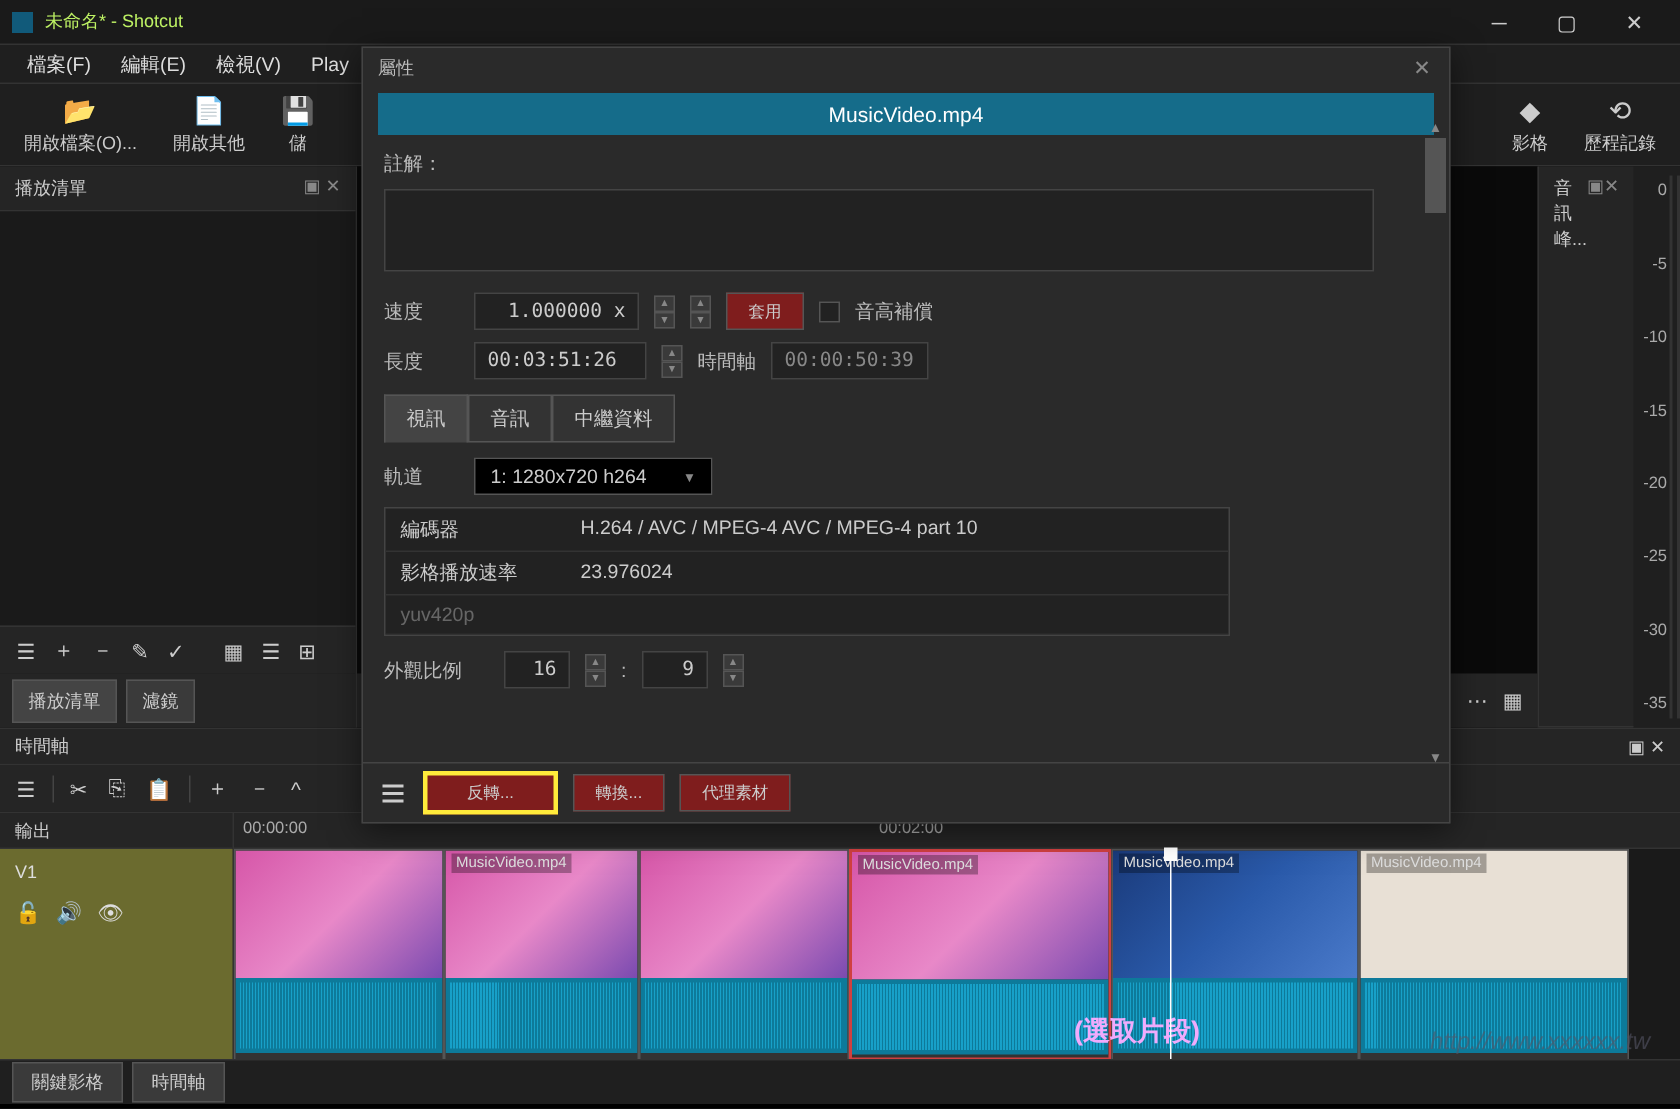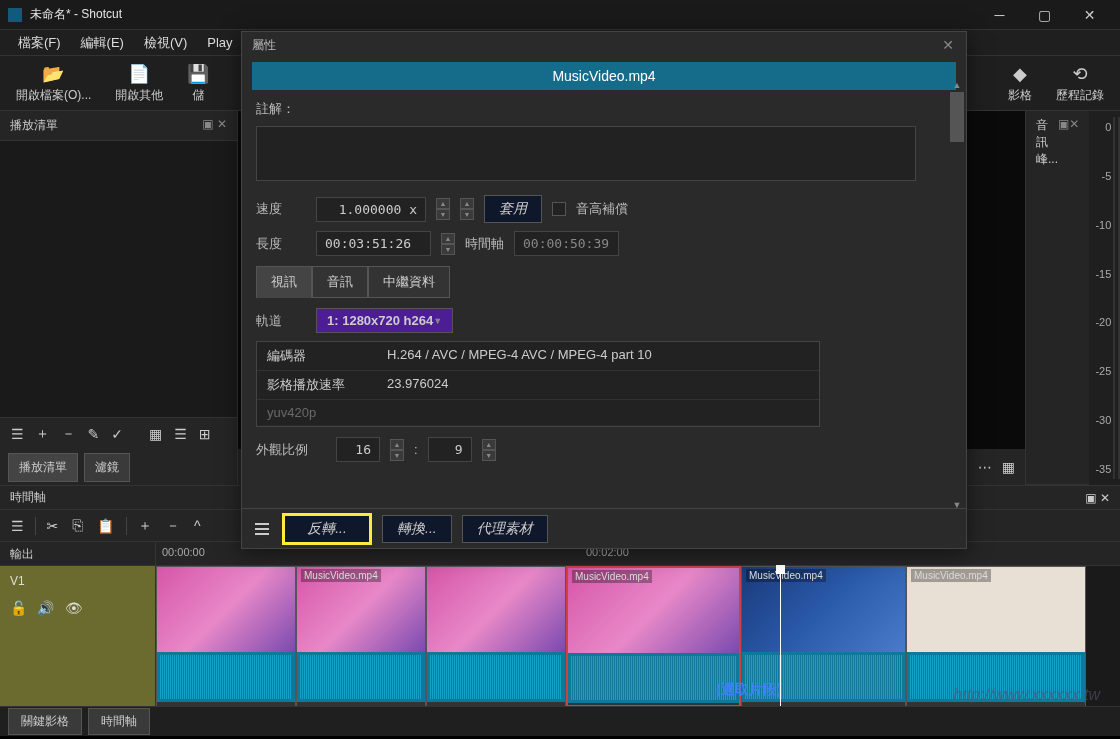--- a/index.html
+++ b/index.html
@@ -1,21 +1,21 @@
 <!DOCTYPE html>
 <html><head>
 <meta charset="utf-8">
 <style>
 * { margin: 0; padding: 0; box-sizing: border-box; font-family: "Microsoft YaHei", "Segoe UI", sans-serif; }
 body { background: #000; width: 1120px; height: 739px; overflow: hidden; color: #ccc; font-size: 13px; position: relative; }
 
 
 .titlebar { height: 30px; background: #1a1a1a; display: flex; align-items: center; padding: 0 8px; border-bottom: 1px solid #333; }
 .titlebar .logo { width: 14px; height: 14px; background: #115a7a; margin-right: 8px; }
-.titlebar .title { font-size: 12px; color: #e5e5e5; flex: 1; }
+.titlebar .title { font-size: 12px; color: #bef264; flex: 1; }
 .titlebar .winbtns { display: flex; }
 .titlebar .winbtn { width: 45px; height: 30px; display: flex; align-items: center; justify-content: center; color: #ccc; font-size: 14px; }
 
 
 .menubar { height: 26px; background: #1f1f1f; display: flex; align-items: center; padding: 0 8px; border-bottom: 1px solid #333; }
 .menubar .menuitem { padding: 4px 10px; font-size: 13px; color: #ddd; }
 
 
 .toolbar { height: 55px; background: #1f1f1f; display: flex; align-items: center; padding: 4px 8px; gap: 8px; border-bottom: 1px solid #333; }
 .toolbtn { display: flex; flex-direction: column; align-items: center; padding: 2px 8px; color: #ccc; font-size: 12px; gap: 2px; }
@@ -52,27 +52,27 @@
 .dialog-title { height: 26px; display: flex; align-items: center; padding: 0 10px; font-size: 12px; color: #bbb; }
 .dialog-title .close { margin-left: auto; width: 16px; height: 16px; display: flex; align-items: center; justify-content: center; color: #888; font-size: 14px; }
 .dialog-banner { height: 28px; background: #156c8a; color: #fff; display: flex; align-items: center; justify-content: center; font-size: 14px; margin: 4px 10px 0 10px; }
 .dialog-body { flex: 1; padding: 10px 14px; overflow: hidden; position: relative; }
 .drow { display: flex; align-items: center; gap: 10px; margin-bottom: 8px; font-size: 13px; color: #bbb; }
 .drow .label { width: 50px; }
 .textarea { width: 660px; height: 55px; background: #222; border: 1px solid #444; }
 .input { background: #222; border: 1px solid #444; color: #ccc; padding: 4px 8px; font-size: 13px; font-family: monospace; }
 .spinner { display: flex; flex-direction: column; width: 14px; }
 .spinner .sp { height: 11px; background: #3a3a3a; border: 1px solid #555; font-size: 7px; display: flex; align-items: center; justify-content: center; color: #888; }
-.btn { background: #0f172a; border: 1px solid #555; color: #ccc; padding: 4px 14px; font-size: 14px; font-style: italic; }
+.btn { background: #7f1d1d; border: 1px solid #555; color: #ccc; padding: 4px 14px; font-size: 11px; }
 .checkbox { width: 14px; height: 14px; background: #222; border: 1px solid #555; display: inline-block; }
 .dtabs { display: flex; gap: 0; margin: 10px 0; }
 .dtabs .dtab { padding: 6px 14px; background: #333; border: 1px solid #555; font-size: 13px; }
 .dtabs .dtab.active { background: #444; border-bottom: none; }
 .dtabs .dtab:not(.active) { border-bottom: 1px solid #555; }
-.select { background: #4c1d95; border: 1px solid #555; color: #ccc; padding: 4px 10px; font-size: 13px; display: flex; align-items: center; gap: 0; font-weight: bold; }
+.select { background: #000000; border: 1px solid #555; color: #ccc; padding: 4px 10px; font-size: 13px; display: flex; align-items: center; gap: 24px; }
 .select .arrow { font-size: 9px; color: #888; }
 .proptable { width: 564px; background: #222; border: 1px solid #444; }
 .proptable .prow { display: flex; border-bottom: 1px solid #333; }
 .proptable .pcell { padding: 5px 10px; font-size: 13px; }
 .proptable .pcell:first-child { width: 120px; }
 .dialog-footer { height: 40px; display: flex; align-items: center; gap: 10px; padding: 0 10px; border-top: 1px solid #444; }
 .dialog-footer .menu { width: 20px; height: 20px; display: flex; flex-direction: column; justify-content: center; gap: 3px; padding: 0 3px; }
 .dialog-footer .menu span { height: 2px; background: #ccc; }
 .hl-btn { border: 3px solid #ffeb3b; }
 .scrollbar-v { position: absolute; right: 2px; top: 60px; bottom: 50px; width: 14px; background: #2a2a2a; }
@@ -98,21 +98,21 @@
 .clip { position: absolute; top: 0; height: 100%; background: #333; border: 1px solid #555; overflow: hidden; }
 .clip.selected { border: 2px solid #d04040; }
 .clip .clip-label { position: absolute; top: 2px; left: 4px; font-size: 10px; color: #ddd; z-index: 2; background: rgba(0,0,0,0.3); padding: 1px 3px; }
 .clip .thumb { height: 85px; background: linear-gradient(135deg, #d656a8, #e888c8, #7a4ab0); }
 .clip .thumb.blue { background: linear-gradient(135deg, #1a3a7a, #2a5aaa, #4a7aca); }
 .clip .thumb.white { background: #e8e0d5; }
 .clip .wave { height: 50px; background: #0d7a9a; position: relative; }
 .clip .wave::before { content: ''; position: absolute; inset: 3px; background: repeating-linear-gradient(90deg, #1aaad4 0px, #1aaad4 1px, #0d7a9a 1px, #0d7a9a 2px); opacity: 0.8; }
 .playhead { position: absolute; top: 0; bottom: 0; width: 1px; background: #fff; left: 624px; z-index: 10; }
 .playhead::before { content: ''; position: absolute; top: -1px; left: -4px; width: 9px; height: 9px; background: #fff; }
-.tl-annotation { position: absolute; bottom: 8px; left: 560px; color: #3b82f6; font-size: 14px; font-weight: bold; z-index: 5; }
+.tl-annotation { position: absolute; bottom: 8px; left: 560px; color: #f0abfc; font-size: 18px; font-weight: bold; z-index: 5; }
 
 
 .bottom-tabs { height: 30px; background: #1f1f1f; display: flex; align-items: center; gap: 6px; padding: 0 8px; border-top: 1px solid #333; }
 .bottom-tabs .btab { padding: 4px 12px; background: #3a3a3a; border: 1px solid #555; font-size: 12px; }
 .watermark { position: absolute; right: 20px; bottom: 35px; color: #556; font-size: 16px; font-style: italic; opacity: 0.6; z-index: 20; }
 </style>
 </head>
 <body>
 
 <div class="titlebar">

